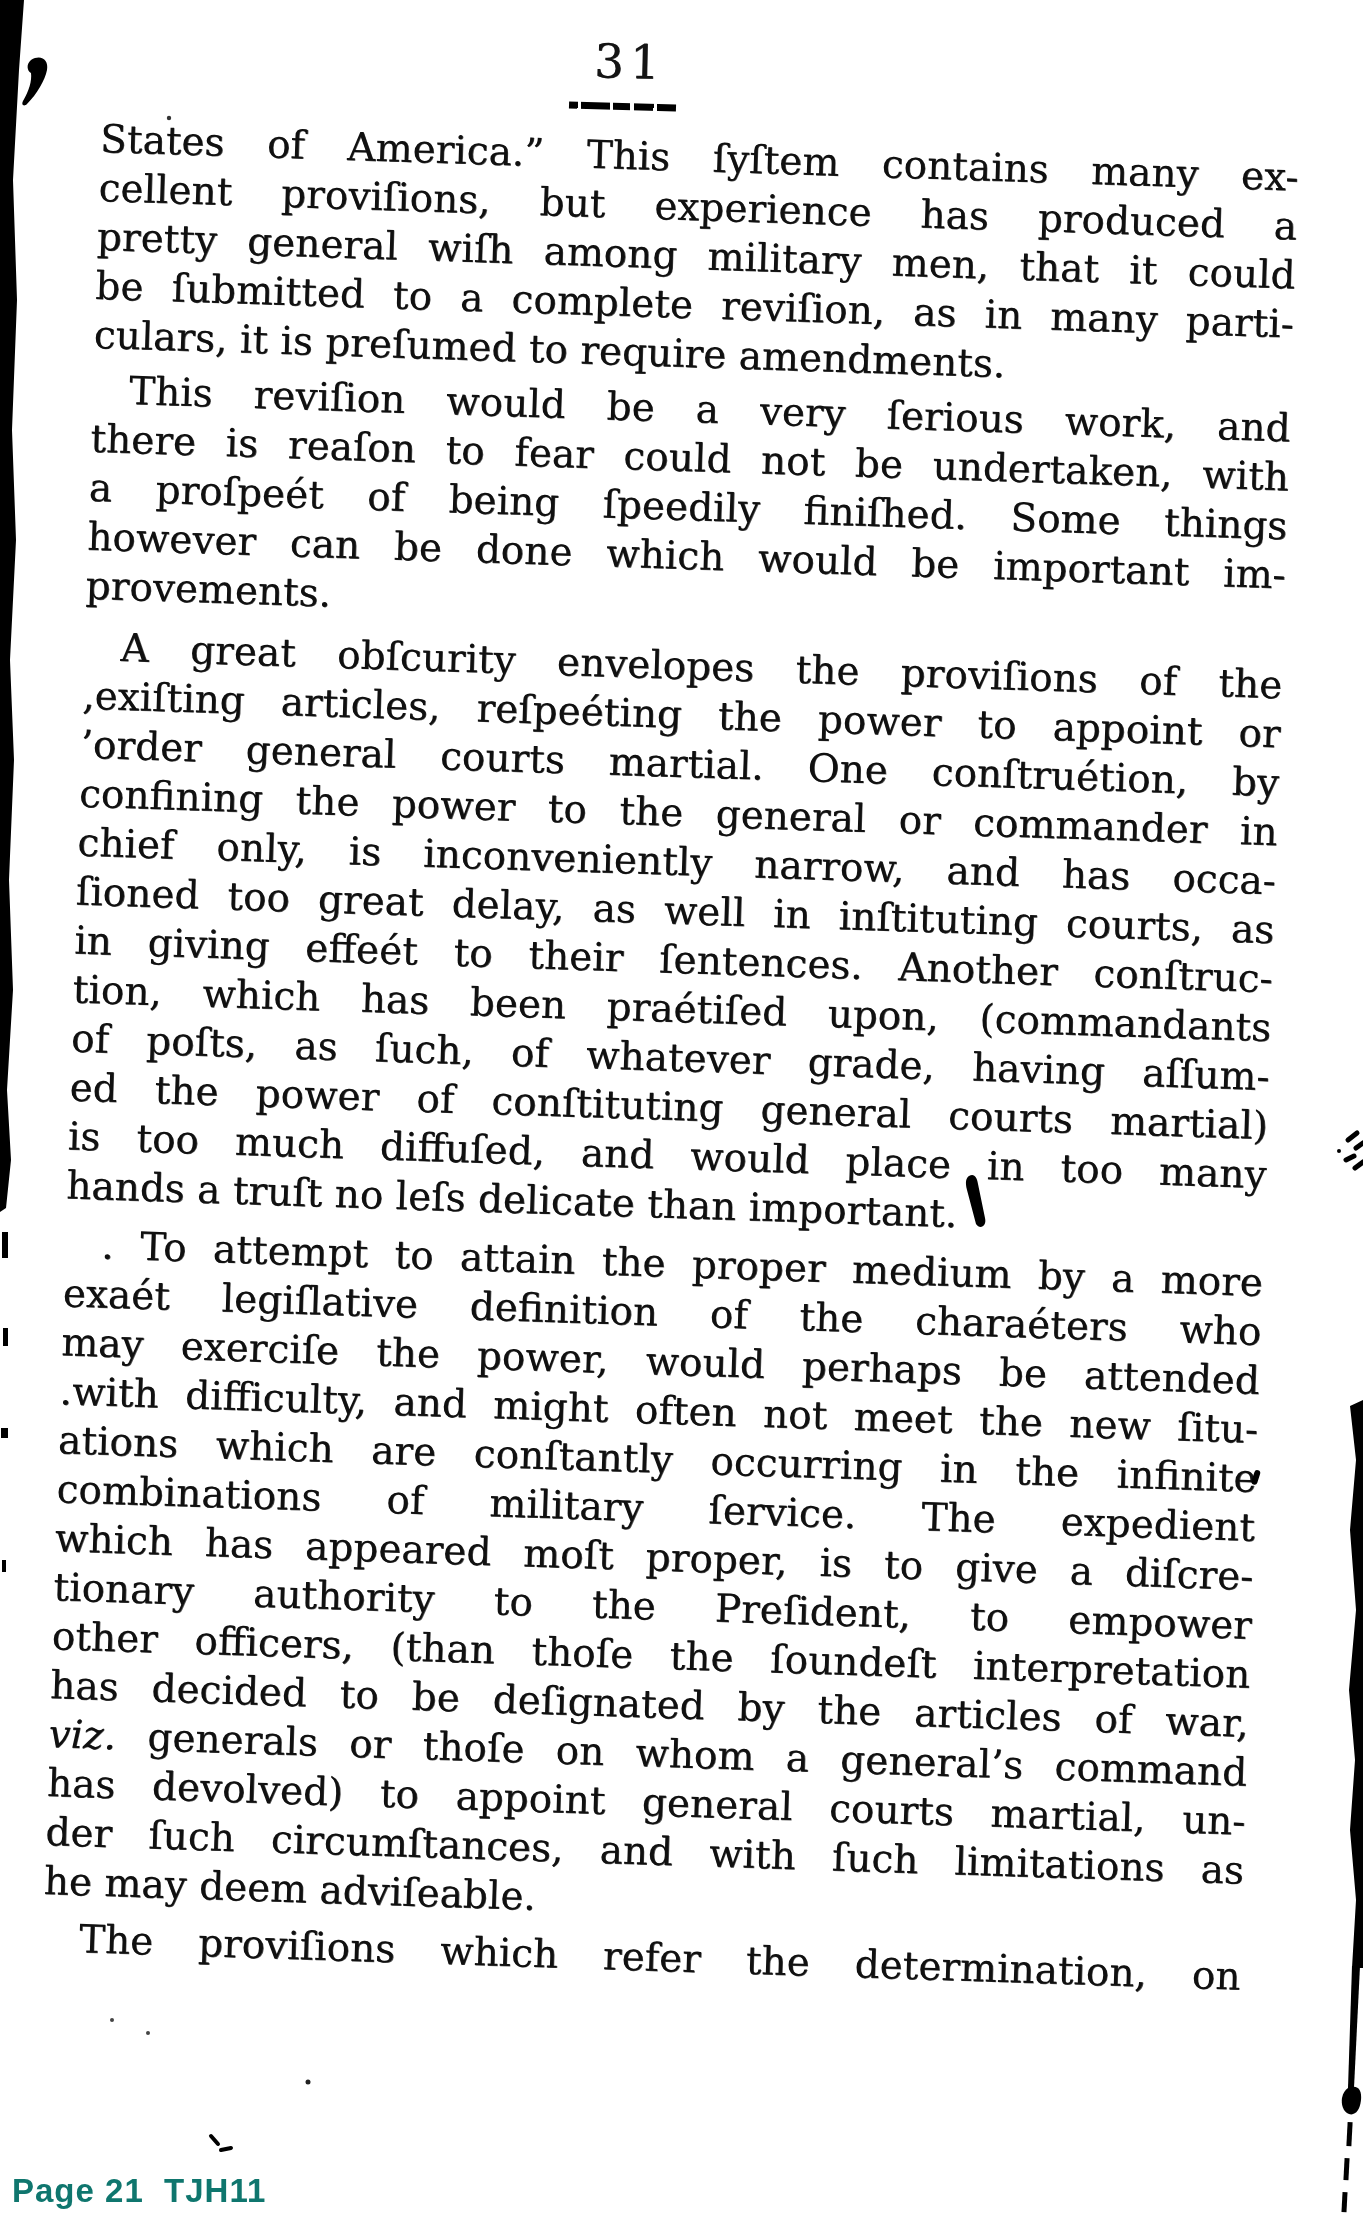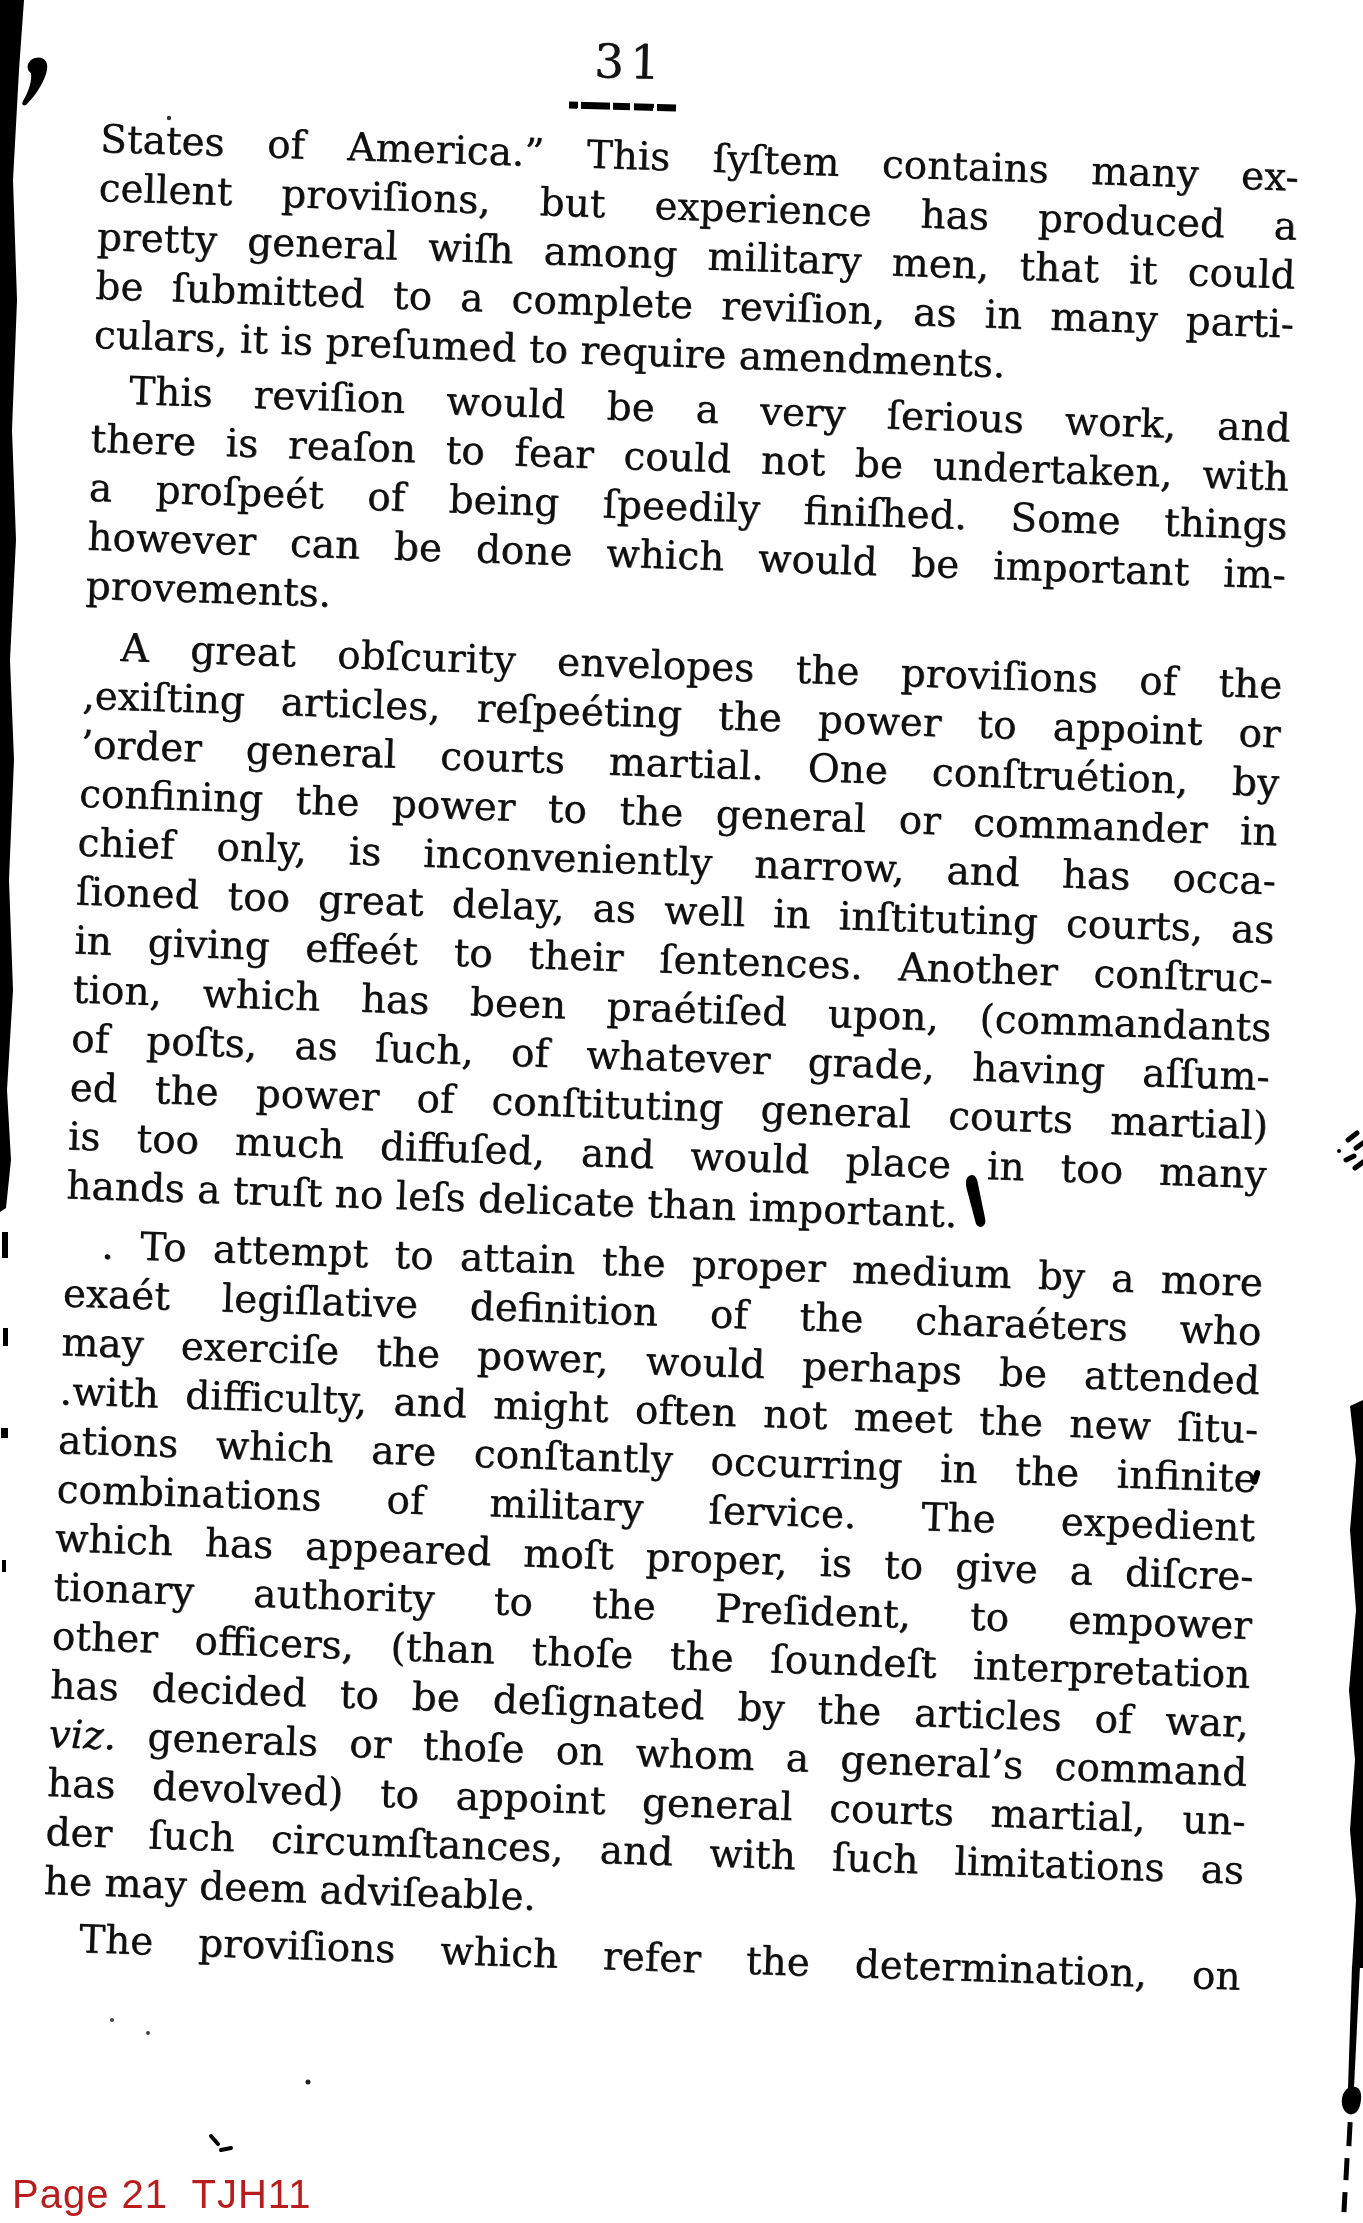--- a/index.html
+++ b/index.html
@@ -45,22 +45,22 @@
     white-space:nowrap;
   }
   .line{white-space:normal;}
   .line.indent{text-indent:37px;}
   .line.last{text-align-last:left;}
   .line em{font-style:italic;}
 
   
   .footer{
     position:absolute;left:12px;top:2172px;
-    font-family:"Liberation Sans", sans-serif;font-weight:normal;
-    font-size:40px;color:#b91c1c;white-space:pre;letter-spacing:1px;
+    font-family:"Liberation Sans", sans-serif;font-weight:bold;
+    font-size:33px;color:#0f766e;white-space:pre;letter-spacing:1px;
   }
 
   
   .artifacts{position:absolute;inset:0;pointer-events:none;}
 </style>
 </head>
 <body>
 
 <div class="sheet">
 

